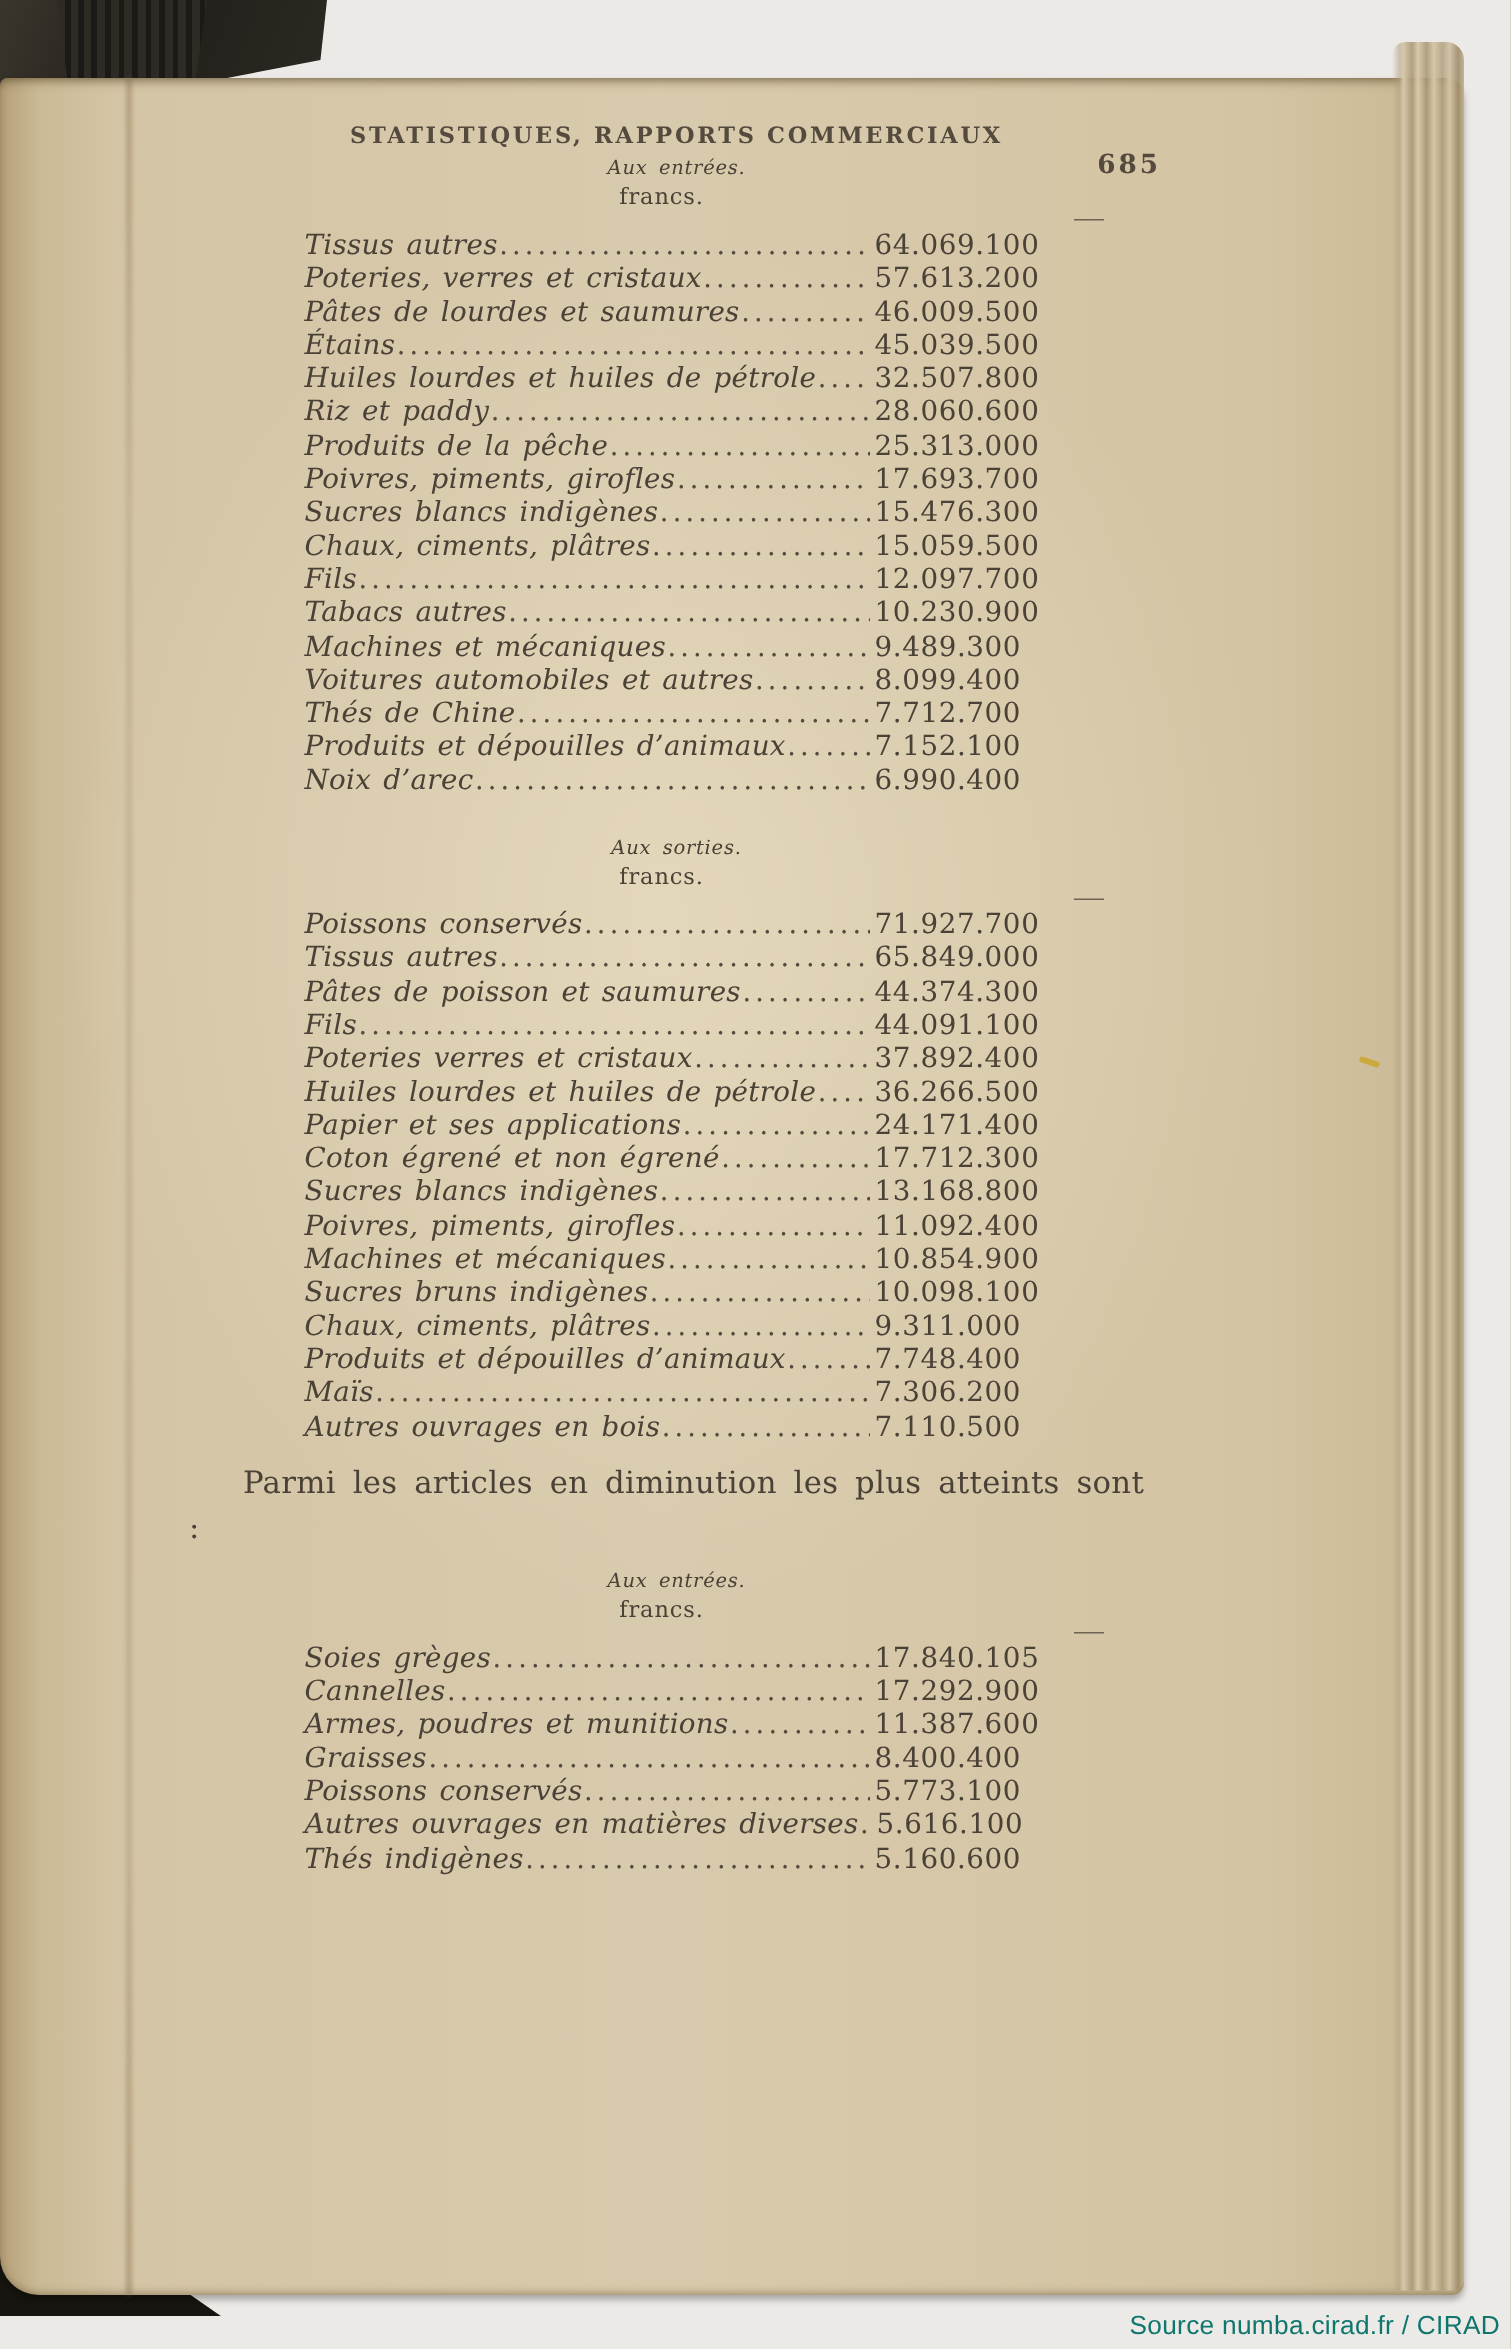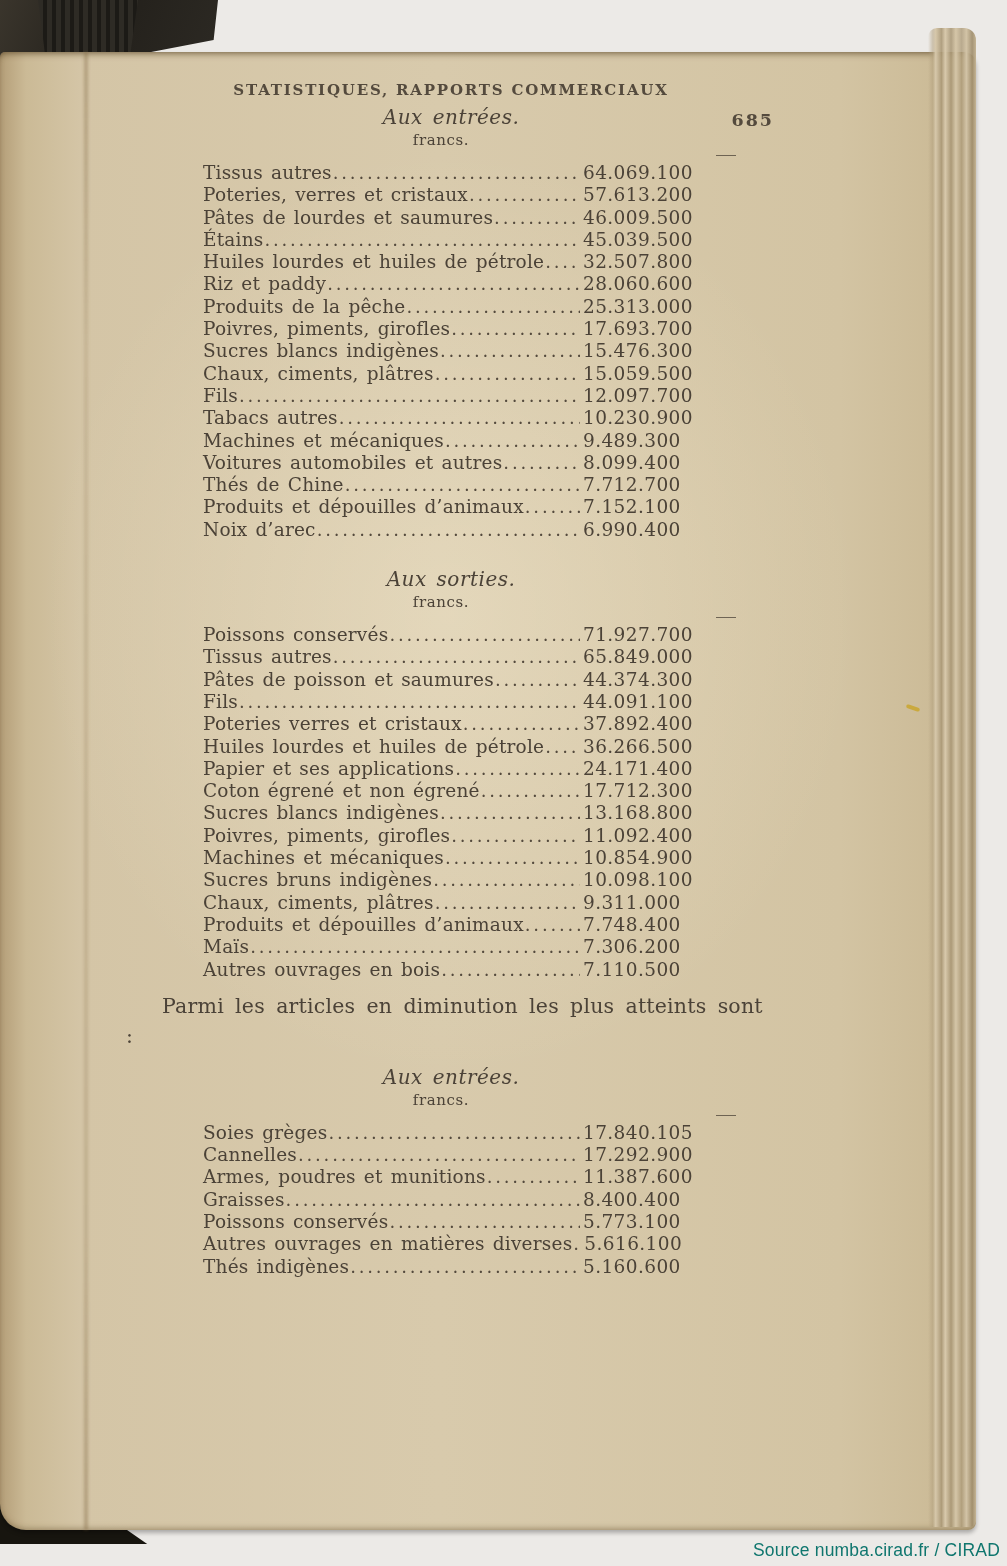--- a/index.html
+++ b/index.html
@@ -56,46 +56,46 @@
   
   .content{
     position:absolute;left:126px;top:0;width:650px;
     color:#4b4237;
   }
   .header-row{
     position:relative;padding-top:29px;text-align:center;
     font-size:15px;letter-spacing:1.8px;font-weight:bold;color:#544a3d;
   }
   .page-number{
-    position:absolute;right:2px;top:58px;font-size:17.5px;letter-spacing:2px;font-weight:bold;text-align:right;
+    position:absolute;right:2px;top:48px;font-size:17.5px;letter-spacing:2px;font-weight:bold;text-align:right;
   }
   .intro,.between{
     margin:30px 0 0;font-size:20.5px;line-height:30px;
     text-indent:36px;word-spacing:4.5px;letter-spacing:.2px;
   }
   .section-heading{
-    margin-top:6px;text-align:center;font-style:italic;font-size:20px;
+    margin-top:6px;text-align:center;font-style:italic;font-size:13px;
     letter-spacing:.5px;word-spacing:3px;
   }
   .sh-2{margin-top:26px;}
   .sh-3{margin-top:14px;}
   .unit-row{
     margin-top:2px;text-align:center;padding-right:20px;font-size:15px;letter-spacing:.6px;
   }
   .unit-dash{
     height:5px;margin-right:40px;margin-top:1px;
     border-bottom:1.5px solid rgba(75,66,55,.75);
     width:20px;margin-left:auto;
   }
   .list{margin-left:77px;width:492px;margin-top:6px;}
   .row{
     display:flex;align-items:baseline;white-space:nowrap;
     font-size:18.5px;line-height:22.3px;letter-spacing:.2px;
   }
-  .lbl{flex:none;word-spacing:2px;}
+  .lbl{flex:none;word-spacing:2px;font-style:italic;}
   .leader{flex:1;overflow:hidden;margin:0 3px 0 1px;min-width:8px;}
   .leader::before{
     content:"..................................................................";
     letter-spacing:2.8px;font-size:18px;color:#544a3d;
   }
   .val{flex:none;width:112px;text-align:left;letter-spacing:.4px;}
   .between{margin-top:10px;}
   
   .credit{
     position:absolute;right:7px;bottom:5px;

